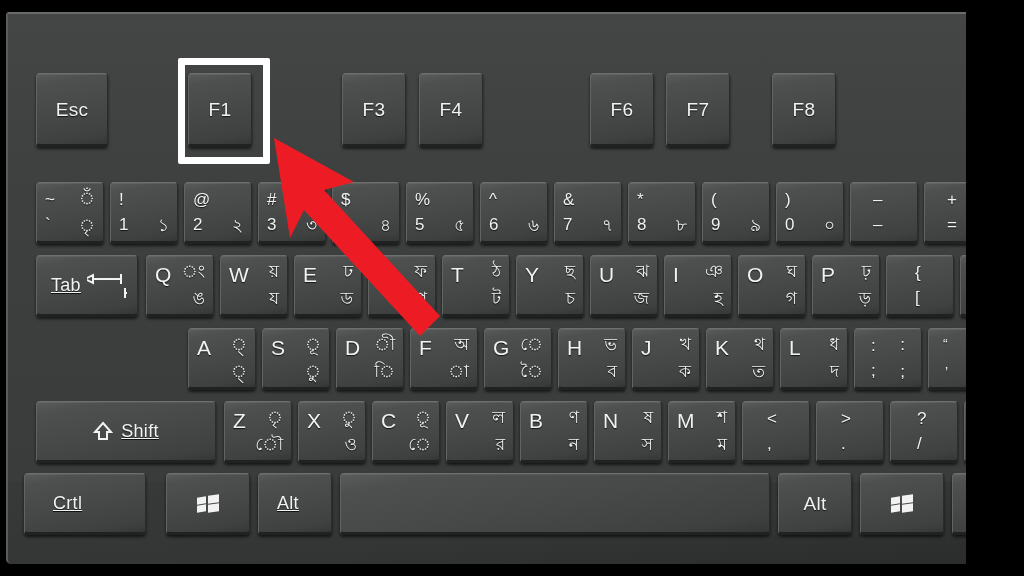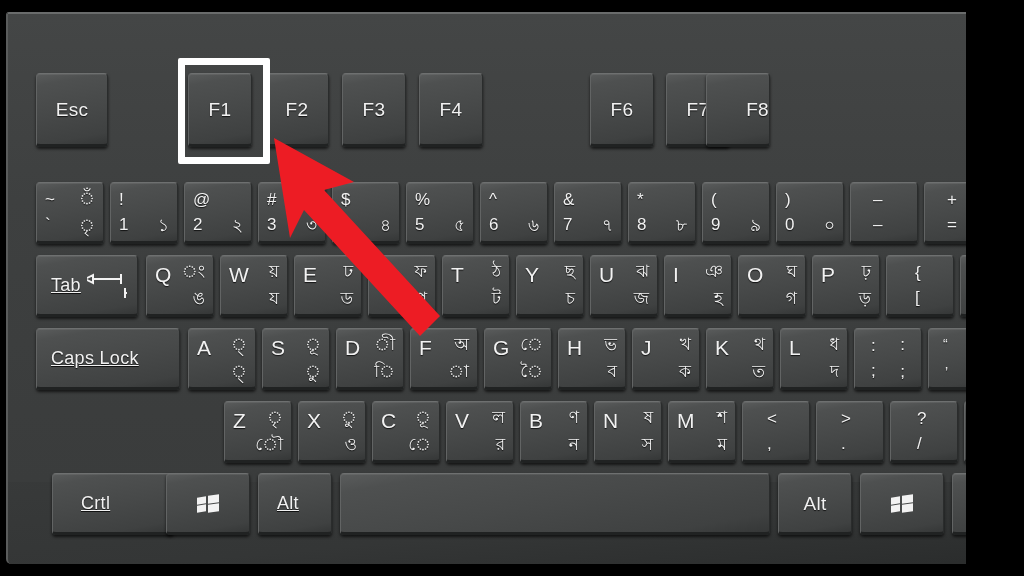--- a/index.html
+++ b/index.html
@@ -135,37 +135,34 @@
     <div id="keyboard-deck"></div>
   </div>
 
   <div class="key esc" style="left:36px; top:73px; width:72px; height:74px;">
     <span class="cap">Esc</span>
   </div>
 
   <div class="key fkey" style="left:188px; top:73px; width:64px; height:74px;">
     <span class="cap">F1</span>
   </div>
-  <div class="key fkey" style="left:265px; top:73px; width:64px; height:74px;">
-    <span class="cap">F2</span>
-  </div>
   <div class="key fkey" style="left:342px; top:73px; width:64px; height:74px;">
     <span class="cap">F3</span>
   </div>
   <div class="key fkey" style="left:419px; top:73px; width:64px; height:74px;">
     <span class="cap">F4</span>
   </div>
 
   <div class="key fkey" style="left:590px; top:73px; width:64px; height:74px;">
     <span class="cap">F6</span>
   </div>
   <div class="key fkey" style="left:666px; top:73px; width:64px; height:74px;">
     <span class="cap">F7</span>
   </div>
-  <div class="key fkey" style="left:706px; top:73px; width:64px; height:74px;justify-content:flex-end;">
+  <div class="key fkey" style="left:772px; top:73px; width:64px; height:74px;">
     <span class="cap">F8</span>
   </div>
 
   <div class="key fkey" style="left:989px; top:73px; width:64px; height:74px;">
     <span class="cap">F11</span>
   </div>
 
   <div class="key dual" style="left:36px; top:182px; width:68px; height:62px;">
     <span class="q tl">~</span>
     <span class="q tr beng">ঁ</span>
@@ -296,23 +293,20 @@
   </div>
   <div class="key dual" style="left:886px; top:255px; width:68px; height:62px;">
     <span class="q tl" style="left:28px;">{</span>
     <span class="q bl" style="left:28px;">[</span>
   </div>
   <div class="key dual" style="left:960px; top:255px; width:68px; height:62px;">
     <span class="q tl" style="left:28px;">}</span>
     <span class="q bl" style="left:28px;">]</span>
   </div>
 
-  <div class="key lbl" style="left:36px; top:328px; width:144px; height:62px;">
-    <span class="cap">Caps Lock</span>
-  </div>
   <div class="key dual" style="left:188px; top:328px; width:68px; height:62px;">
     <span class="q tl" style="font-size:21px;">A</span>
     <span class="q tr beng">্</span>
     <span class="q br beng">্</span>
   </div>
   <div class="key dual" style="left:262px; top:328px; width:68px; height:62px;">
     <span class="q tl" style="font-size:21px;">S</span>
     <span class="q tr beng">ূ</span>
     <span class="q br beng">ু</span>
   </div>
@@ -363,20 +357,26 @@
     <span class="q bl" style="left:16px; font-size:14px;">’</span>
     <span class="q br" style="right:16px; font-size:14px;">’</span>
   </div>
   <div class="key" style="left:1002px; top:328px; width:76px; height:62px;">
     <svg width="40" height="22" viewBox="0 0 40 22">
       <path d="M38 2 L38 12 L10 12" fill="none" stroke="#f2f2f2" stroke-width="4"></path>
       <path d="M12 4 L2 12 L12 20 Z" fill="#f2f2f2"></path>
     </svg>
   </div>
 
+  <div class="key lbl" style="left:36px; top:401px; width:180px; height:62px; padding-left:0; justify-content:center;">
+    <svg width="20" height="20" viewBox="0 0 20 20" style="margin-right:8px;">
+      <path d="M10 2 L18 11 L14 11 L14 18 L6 18 L6 11 L2 11 Z" fill="none" stroke="#f2f2f2" stroke-width="2"></path>
+    </svg>
+    <span class="cap">Shift</span>
+  </div>
   <div class="key dual" style="left:224px; top:401px; width:68px; height:62px;">
     <span class="q tl" style="font-size:21px;">Z</span>
     <span class="q tr beng">ৃ</span>
     <span class="q br beng">ৌ</span>
   </div>
   <div class="key dual" style="left:298px; top:401px; width:68px; height:62px;">
     <span class="q tl" style="font-size:21px;">X</span>
     <span class="q tr beng">ু</span>
     <span class="q br beng">ও</span>
   </div>
@@ -417,21 +417,21 @@
     <span class="q tl" style="left:26px;">?</span>
     <span class="q bl" style="left:26px;">/</span>
   </div>
   <div class="key" style="left:964px; top:401px; width:116px; height:62px; justify-content:flex-start; padding-left:18px;">
     <svg width="20" height="20" viewBox="0 0 20 20" style="margin-right:8px;">
       <path d="M10 2 L18 11 L14 11 L14 18 L6 18 L6 11 L2 11 Z" fill="none" stroke="#f2f2f2" stroke-width="2"></path>
     </svg>
     <span class="cap">Shi</span>
   </div>
 
-  <div class="key lbl" style="left:52px; top:473px; width:122px; height:62px;">
+  <div class="key lbl" style="left:24px; top:473px; width:122px; height:62px;">
     <span class="cap" style="margin-left:14px;">Crtl</span>
   </div>
   <div class="key" style="left:166px; top:473px; width:84px; height:62px;">
     <span class="winlogo">
       <i class="a"></i>
         <i class="b"></i>
         <i class="c"></i>
         <i class="d"></i>
     </span>
   </div>

